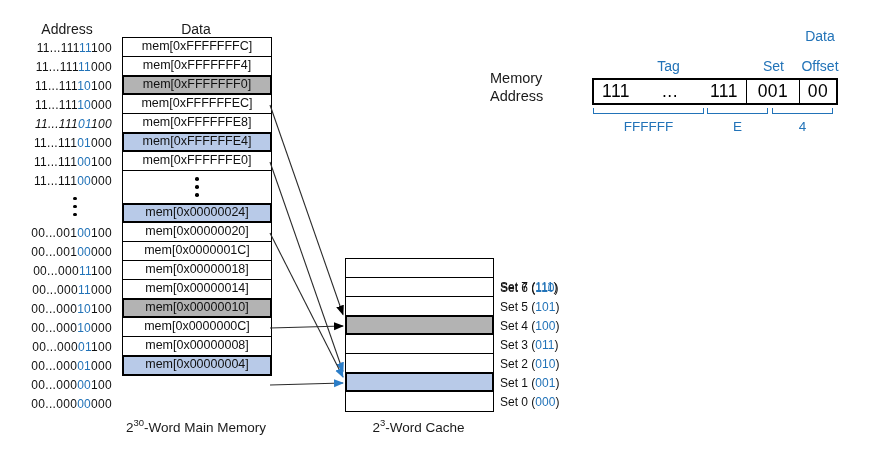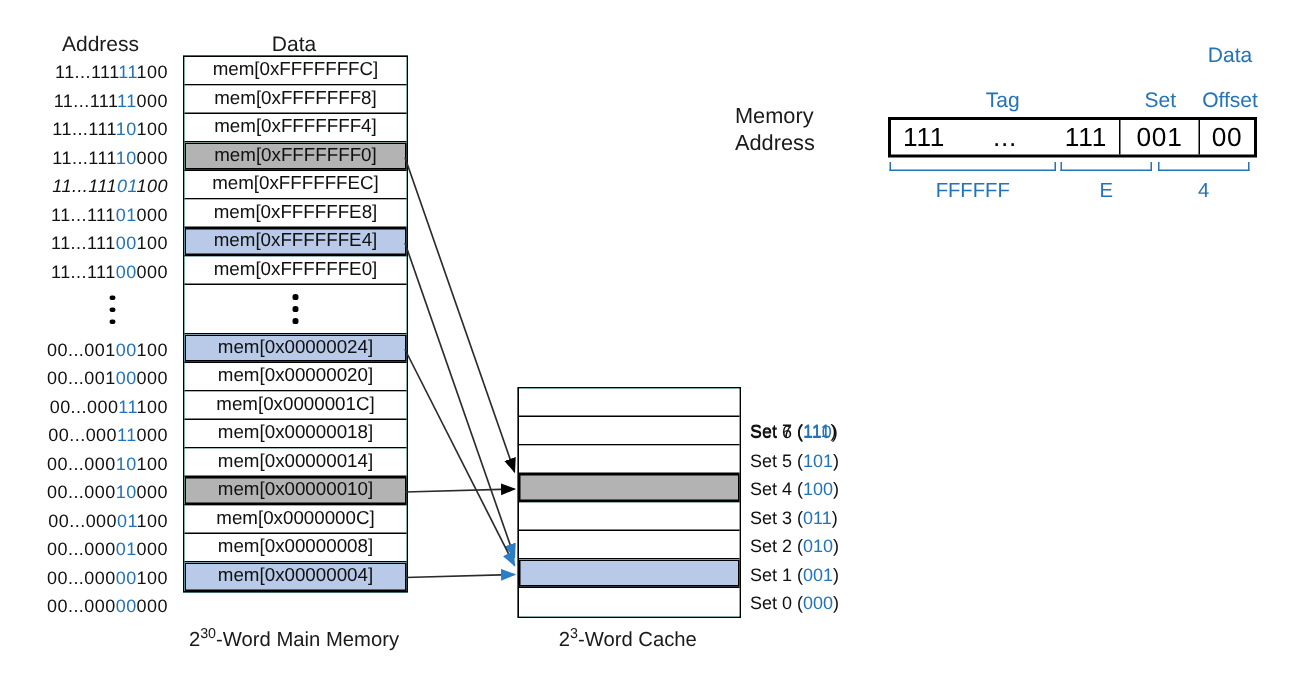--- a/index.html
+++ b/index.html
@@ -96,21 +96,20 @@
     </div>
 
   <div class="abs dotcol" style="left:68px;top:190px;width:14px;height:33px;">
     <span class="dot"></span>
       <span class="dot"></span>
       <span class="dot"></span>
   </div>
 
   <div class="mtable" id="mem-table" style="left:122px;top:37px;width:148px;">
       <div class="mrow">mem[0xFFFFFFFC]</div>
-      <div class="mrow">mem[0xFFFFFFF8]</div>
       <div class="mrow">mem[0xFFFFFFF4]</div>
       <div class="mrow hl-gray">mem[0xFFFFFFF0]</div>
       <div class="mrow">mem[0xFFFFFFEC]</div>
       <div class="mrow">mem[0xFFFFFFE8]</div>
       <div class="mrow hl-blue">mem[0xFFFFFFE4]</div>
       <div class="mrow">mem[0xFFFFFFE0]</div>
       <div class="ellrow">
         <div class="dotcol">
           <span class="dot"></span>
           <span class="dot"></span>

